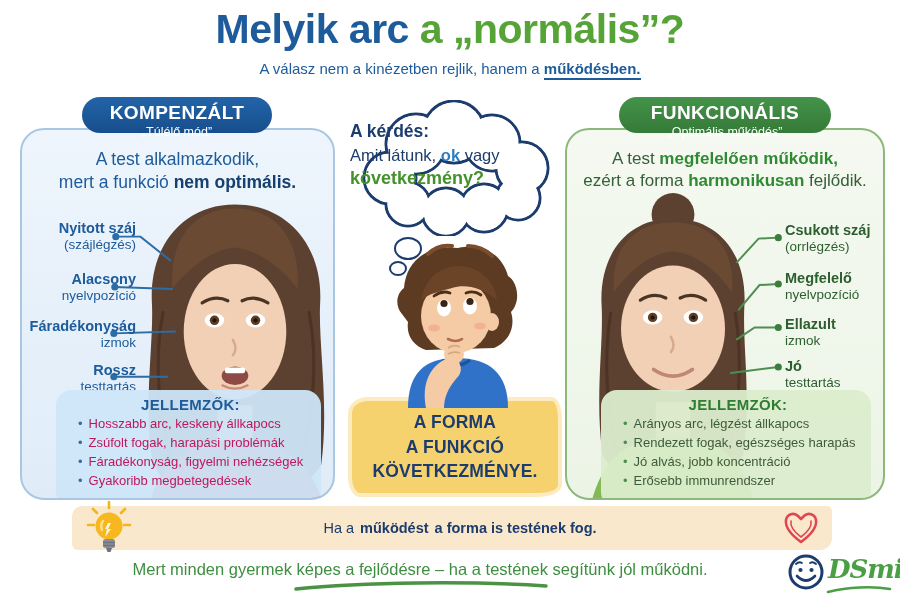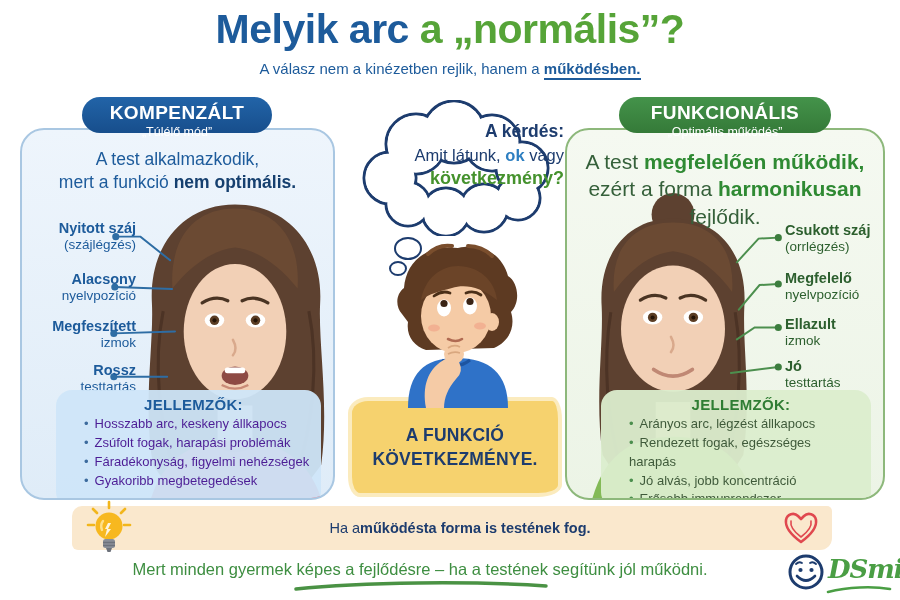--- a/index.html
+++ b/index.html
@@ -21,55 +21,55 @@
 
   .pill{position:absolute;top:97px;height:36px;border-radius:26px;text-align:center;
     color:#fff;z-index:6;box-sizing:border-box;padding-top:5px;}
   .pill-blue{left:82px;width:190px;background:linear-gradient(180deg,#2264a8,#174e8c);}
   .pill-green{left:619px;width:212px;background:linear-gradient(180deg,#44934a,#357a38);}
   .pill-title{font-size:19px;font-weight:bold;letter-spacing:.4px;}
   .pill-sub{font-size:12.5px;margin-top:1px;}
 
   .panel-desc{position:absolute;top:18px;left:0;right:0;text-align:center;line-height:1.3;z-index:3;}
   .panel-left .panel-desc{font-size:17.5px;color:#1d5b9b;}
-  .panel-right .panel-desc{font-size:21px;color:#35603a;text-align:center;}
+  .panel-right .panel-desc{font-size:17px;color:#35603a;text-align:center;}
   .panel-desc b{font-weight:bold;}
   .panel-left .panel-desc b{color:#16406f;}
   .panel-right .panel-desc b{color:#2f8a33;}
 
   .portrait{position:absolute;z-index:1;}
   .portrait-left{right:-18px;top:58px;width:232px;height:318px;}
   .portrait-right{left:-8px;top:60px;width:228px;height:316px;}
 
   .connectors{position:absolute;inset:0;z-index:4;pointer-events:none;}
 
   .callout{position:absolute;z-index:5;line-height:1.18;}
   .panel-left .callout{width:108px;left:6px;text-align:right;color:#1d5b9b;}
   .panel-right .callout{left:218px;width:100px;text-align:left;color:#2c5f2e;}
   .callout .c1{font-weight:bold;font-size:14.5px;display:block;}
   .callout .c2{font-size:13.5px;display:block;}
 
   .features{position:absolute;left:34px;right:12px;top:260px;height:118px;z-index:5;
-    border-radius:16px;padding:5px 10px 4px 20px;box-sizing:border-box;overflow:hidden;}
+    border-radius:16px;padding:5px 10px 4px 14px;box-sizing:border-box;overflow:hidden;}
   .panel-left .features{background:rgba(206,229,249,.94);}
   .panel-right .features{background:rgba(219,237,206,.95);}
   .features h3{margin:1px 0 2px 0;text-align:center;font-size:15px;letter-spacing:.3px;}
   .panel-left .features h3{color:#1d5b9b;}
   .panel-right .features h3{color:#2f7d33;}
   .features ul{margin:0;padding:0 0 0 8px;list-style:none;}
   .features li{font-size:13px;line-height:1.45;}
-  .panel-left .features li{color:#4c1d95;}
+  .panel-left .features li{color:#be185d;}
   .panel-right .features li{color:#3f5a3a;}
   .features li::before{content:"•";margin-right:6px;}
   .panel-left .features li::before{color:#3c6b9e;}
   .panel-right .features li::before{color:#4c8f4e;}
 
   
   .cloud{position:absolute;left:350px;top:100px;width:214px;height:136px;z-index:2;}
-  .cloud-text{position:absolute;left:350px;top:120px;width:214px;text-align:right;z-index:3;line-height:1.35;}
+  .cloud-text{position:absolute;left:350px;top:120px;width:214px;text-align:left;z-index:3;line-height:1.35;}
   .cloud-l1{font-size:17.5px;font-weight:bold;color:#1d3c6e;}
   .cloud-l2{font-size:16.5px;color:#1d3c6e;}
   .cloud-l2 .ok{color:#2e7fc1;font-weight:bold;}
   .cloud-l3{font-size:18px;font-weight:bold;color:#45922d;}
   .trail{position:absolute;border:2.5px solid #1d3c6e;background:#fff;border-radius:50%;z-index:2;}
   .trail-1{left:394px;top:237px;width:24px;height:19px;}
   .trail-2{left:389px;top:261px;width:14px;height:11px;}
 
   .boy{position:absolute;left:368px;top:240px;width:180px;height:168px;z-index:3;}
 
@@ -78,21 +78,21 @@
     box-shadow:0 0 0 4px rgba(246,210,110,.45);
     display:flex;flex-direction:column;justify-content:center;text-align:center;
     font-size:17.5px;font-weight:bold;color:#1d3c6e;line-height:1.4;letter-spacing:.2px;}
 
   
   .banner{position:absolute;left:72px;top:506px;width:760px;height:44px;background:#fae8cd;
     border-radius:10px 5px 12px 6px;z-index:2;}
   .bulb{position:absolute;left:12px;top:-7px;width:50px;height:58px;}
   .banner-text{position:absolute;left:72px;right:56px;top:0;height:100%;
     display:flex;align-items:center;justify-content:center;white-space:nowrap;
-    font-size:14.5px;color:#1d3c6e;}
+    font-size:14.5px;color:#1d3c6e;gap:6px;}
   .banner-text b{font-weight:bold;}
   .heart{position:absolute;right:12px;top:3px;width:38px;height:38px;}
 
   
   .footer-text{position:absolute;top:560px;left:90px;width:660px;text-align:center;
     font-size:16.5px;color:#3e8e41;}
   .footer-underline{position:absolute;left:292px;top:580px;width:258px;height:12px;}
   .logo{position:absolute;left:786px;top:550px;width:108px;height:46px;}
   .logo-smiley{position:absolute;left:0;top:2px;width:40px;height:40px;}
   .logo-text{position:absolute;left:42px;top:4px;font-family:"DejaVu Serif",serif;
@@ -158,21 +158,21 @@
 
     <div class="callout" style="top:90px">
       <span class="c1">Nyitott száj</span>
       <span class="c2">(szájlégzés)</span>
     </div>
     <div class="callout" style="top:141px">
       <span class="c1">Alacsony</span>
       <span class="c2">nyelvpozíció</span>
     </div>
     <div class="callout" style="top:188px">
-      <span class="c1">Megfeszített</span>
+      <span class="c1">Fáradékonyság</span>
       <span class="c2">izmok</span>
     </div>
     <div class="callout" style="top:232px">
       <span class="c1">Rossz</span>
       <span class="c2">testtartás</span>
     </div>
 
     <div class="features">
       <h3>JELLEMZŐK:</h3>
       <ul>
@@ -237,20 +237,21 @@
     <ellipse cx="112" cy="86" rx="6" ry="3.5" fill="#f0937a" opacity=".45"></ellipse>
     <path d="M80,99 q8,4 14,0" stroke="#b06a52" stroke-width="2.6" fill="none" stroke-linecap="round"></path>
     <path d="M40,168 C40,134 56,118 88,118 C122,118 140,134 140,168 Z" fill="#2f72c8"></path>
     <path d="M74,120 q14,11 28,0" stroke="#1d54a0" stroke-width="3" fill="none"></path>
     <path d="M58,168 C54,146 60,130 74,121 q11,-7 17,1 q5,10 -3,17 C80,148 76,158 76,168 Z" fill="#f5cba6"></path>
     <circle cx="86" cy="114" r="10" fill="#f5cba6"></circle>
     <path d="M80,108 q6,-4 12,-1 M80,114 q6,-3 12,-1" stroke="#d9a77f" stroke-width="1.8" fill="none"></path>
   </svg>
 
   <div class="conclusion">
+    <div>A FORMA</div>
     <div>A FUNKCIÓ</div>
     <div>KÖVETKEZMÉNYE.</div>
   </div>
 
   <div class="panel panel-right">
 
     <div class="panel-desc">
       <span>A test </span><b>megfelelően működik,</b><br>
       <span>ezért a forma </span><b>harmonikusan</b><span> fejlődik.</span>
     </div>

